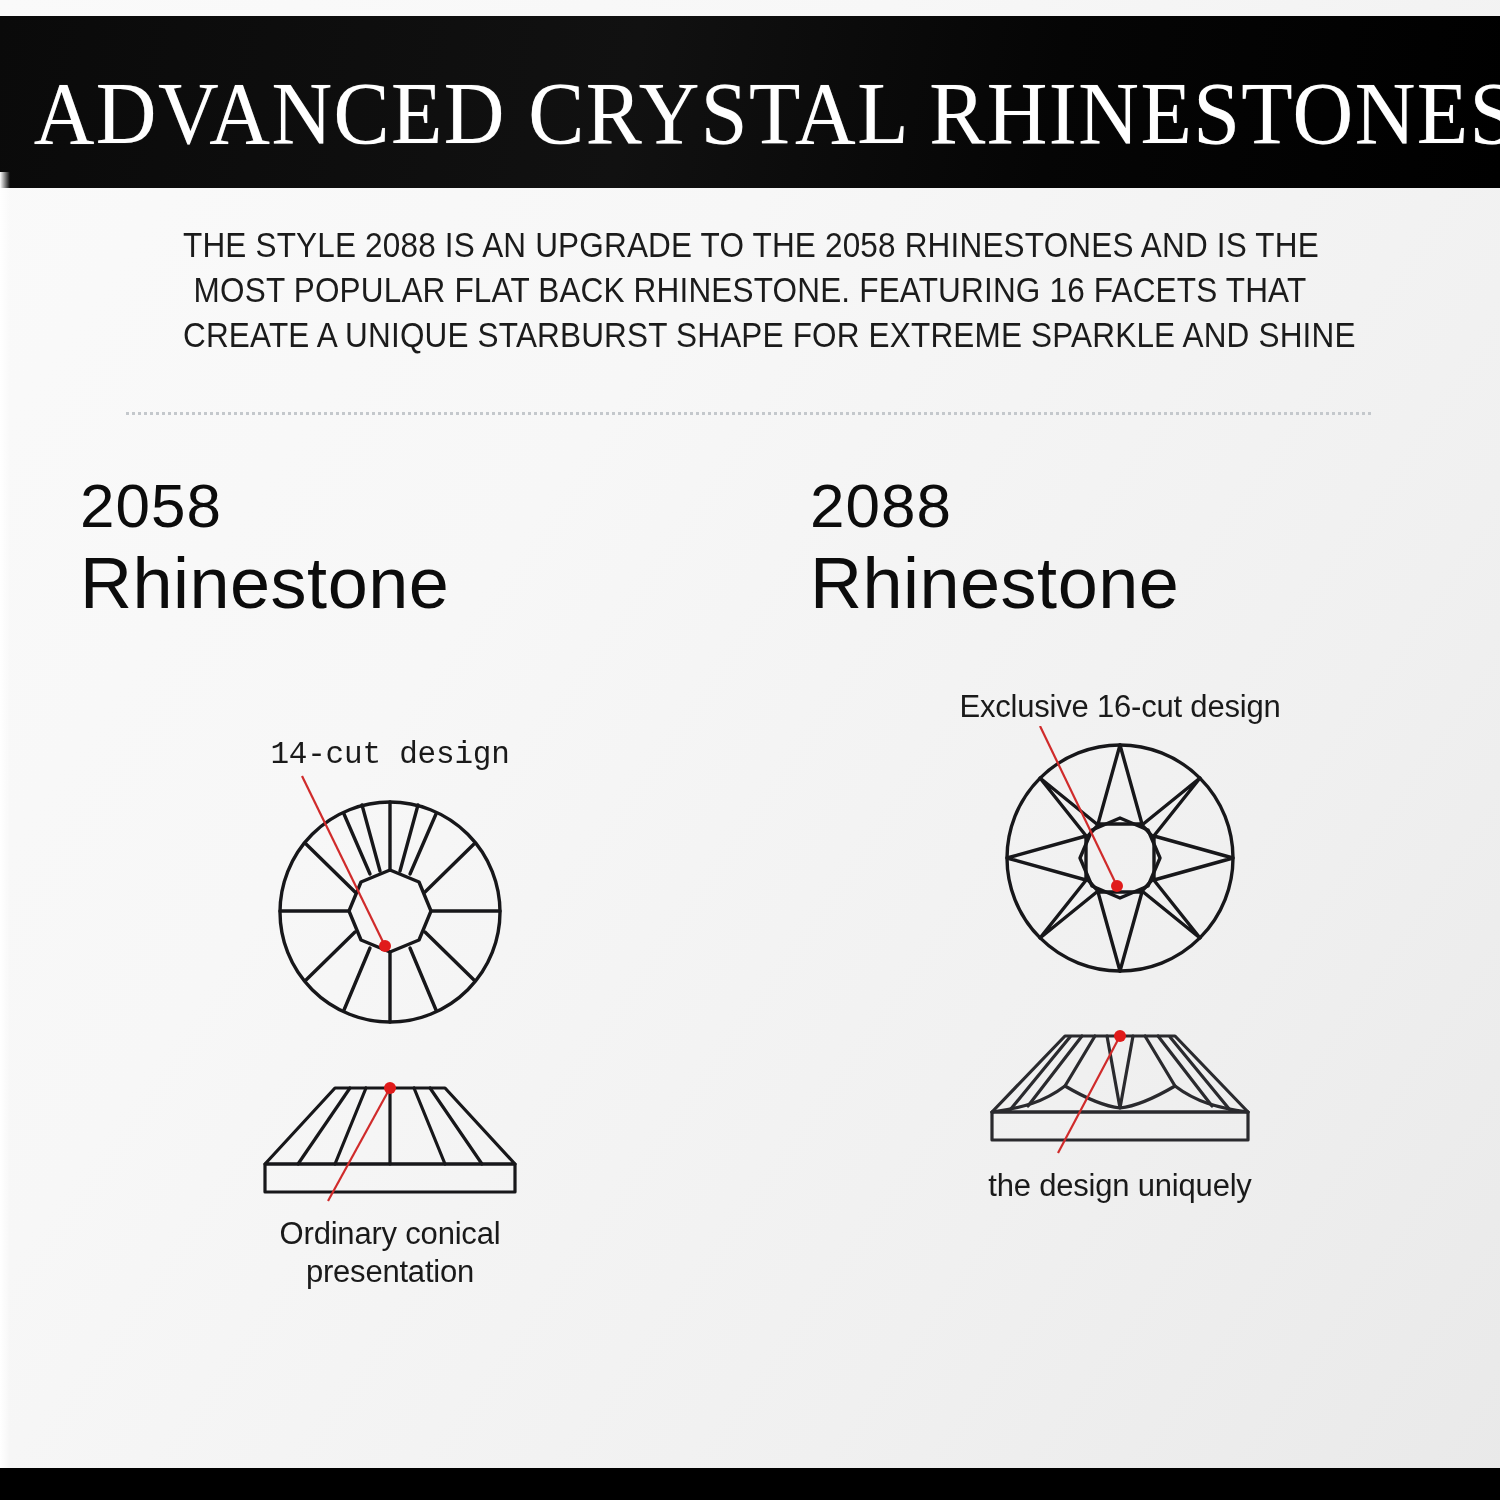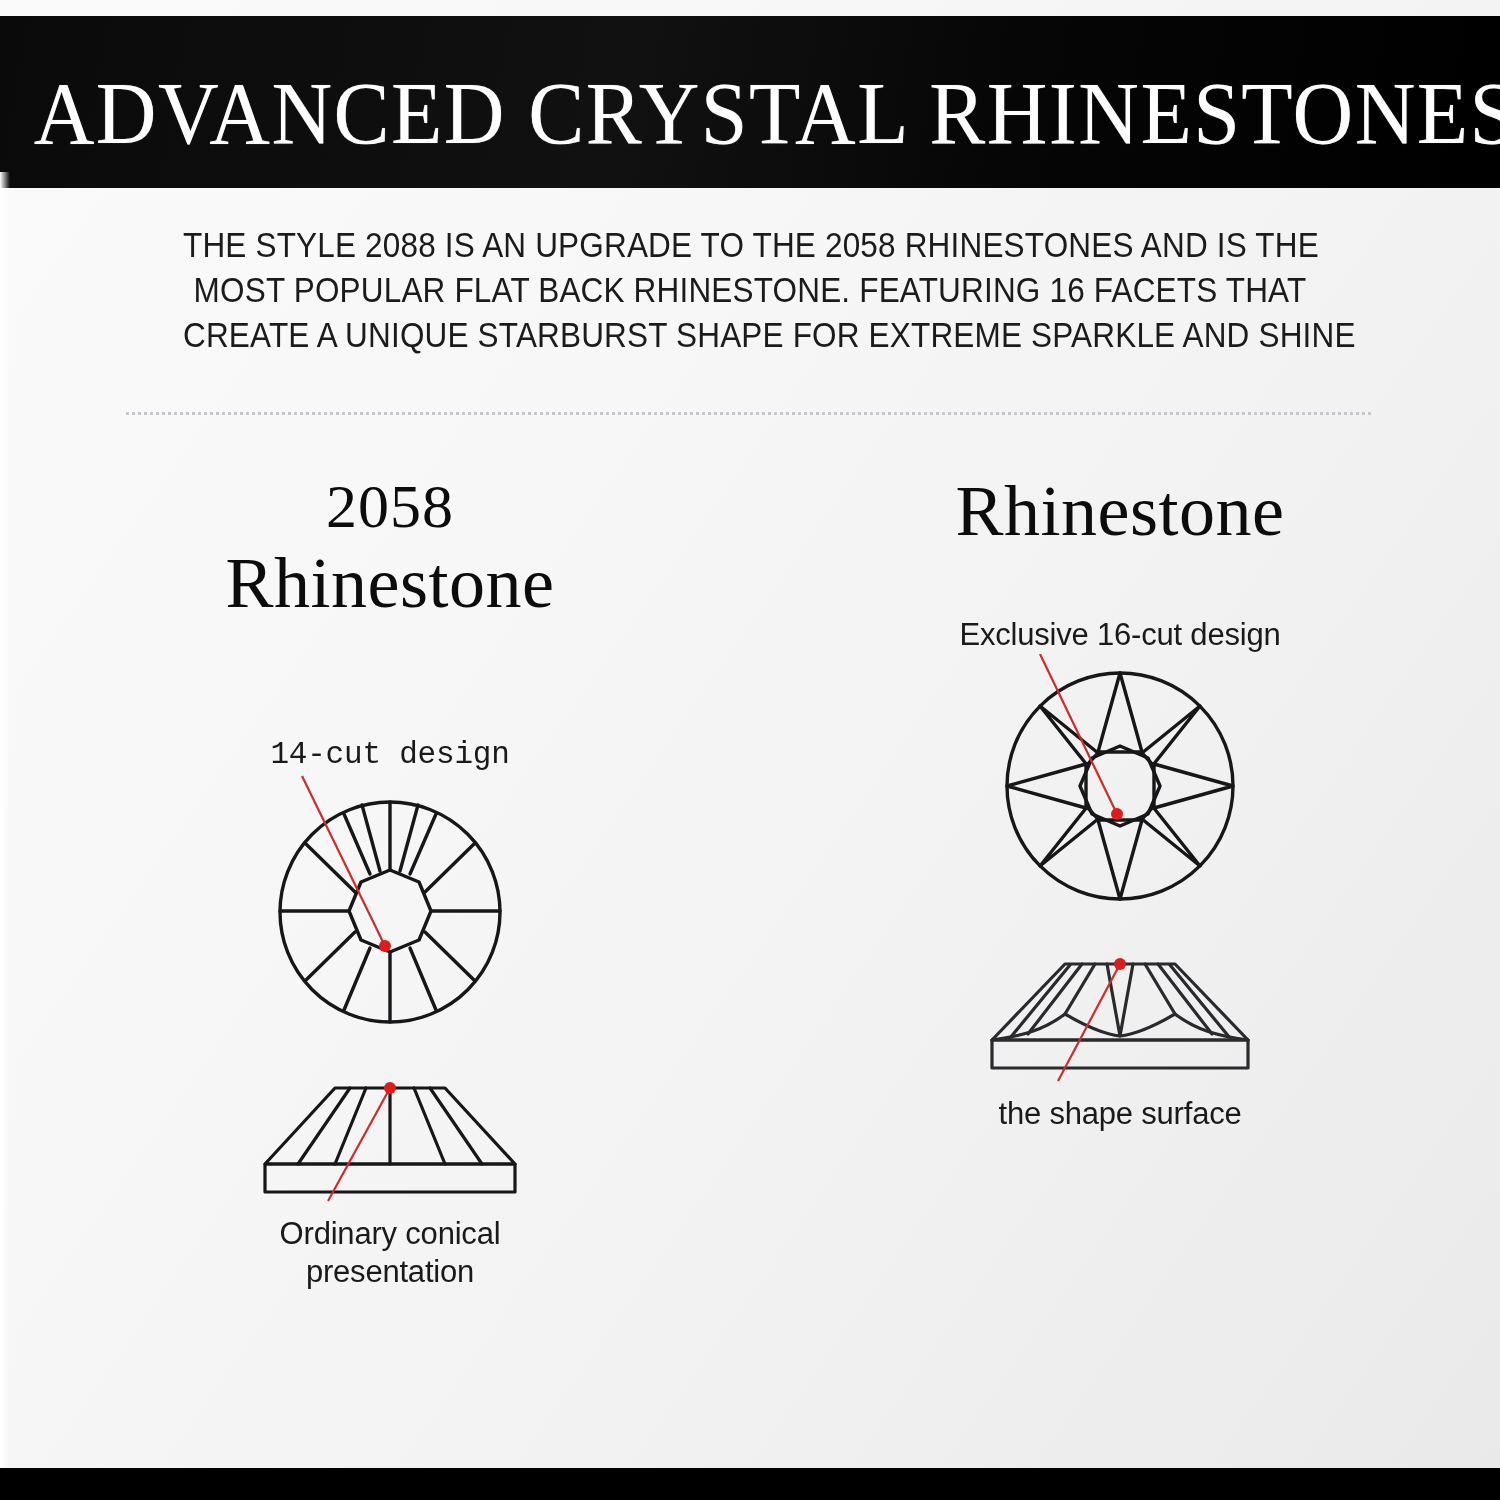--- a/index.html
+++ b/index.html
@@ -69,22 +69,22 @@
         #c4c8cc 0px, #c4c8cc 3px,
         rgba(0,0,0,0) 3px, rgba(0,0,0,0) 6px);
   }
 
   
   .col { position: absolute; top: 470px; width: 620px; }
   .col-left  { left: 80px; }
   .col-right { left: 810px; }
 
   .col-heading {
-    text-align: center;
-    font-family: Liberation Serif, serif;
+    text-align: left;
+    font-family: Liberation Sans, sans-serif;
     color: #0c0c0c;
     font-weight: 400;
   }
   .col-heading .num {
     display: block;
     font-size: 62px;
     line-height: 72px;
     letter-spacing: 1px;
   }
   .col-heading .word {
@@ -201,20 +201,21 @@
       <div class="caption" style="margin-top:12px;">
         <span style="display:block">Ordinary conical</span>
         <span style="display:block">presentation</span>
       </div>
     </div>
   </div>
 
   <div class="col col-right">
 
     <div class="col-heading">
+      <span class="num">2088</span>
       <span class="word">Rhinestone</span>
     </div>
 
     <div class="diagram-block" style="margin-top:64px;">
       <div class="caption">Exclusive 16-cut design</div>
       <svg class="svg-holder" width="300" height="250" viewBox="0 0 300 250">
         <g fill="none" stroke="#17171a" stroke-width="3.4" stroke-linejoin="round" stroke-linecap="round">
 
           <circle cx="150" cy="132" r="113"></circle>
 
@@ -262,21 +263,21 @@
           <line x1="100" y1="17" x2="40" y2="90"></line>
           <line x1="188" y1="16" x2="242" y2="86"></line>
           <line x1="200" y1="17" x2="260" y2="90"></line>
           <line x1="125" y1="16" x2="95" y2="66"></line>
           <line x1="175" y1="16" x2="205" y2="66"></line>
         </g>
         <line x1="150" y1="16" x2="88" y2="133" stroke="#d02b2b" stroke-width="2.2"></line>
         <circle cx="150" cy="16" r="6" fill="#e01b1b"></circle>
       </svg>
       <div class="caption" style="margin-top:12px;">
-        <span style="display:block">the shape surface</span>
+        <span style="display:block">the design uniquely</span>
       </div>
     </div>
   </div>
 
   <div class="edge-fade-left"></div>
 
   <div class="footer-band"></div>
 
 </div>
 

